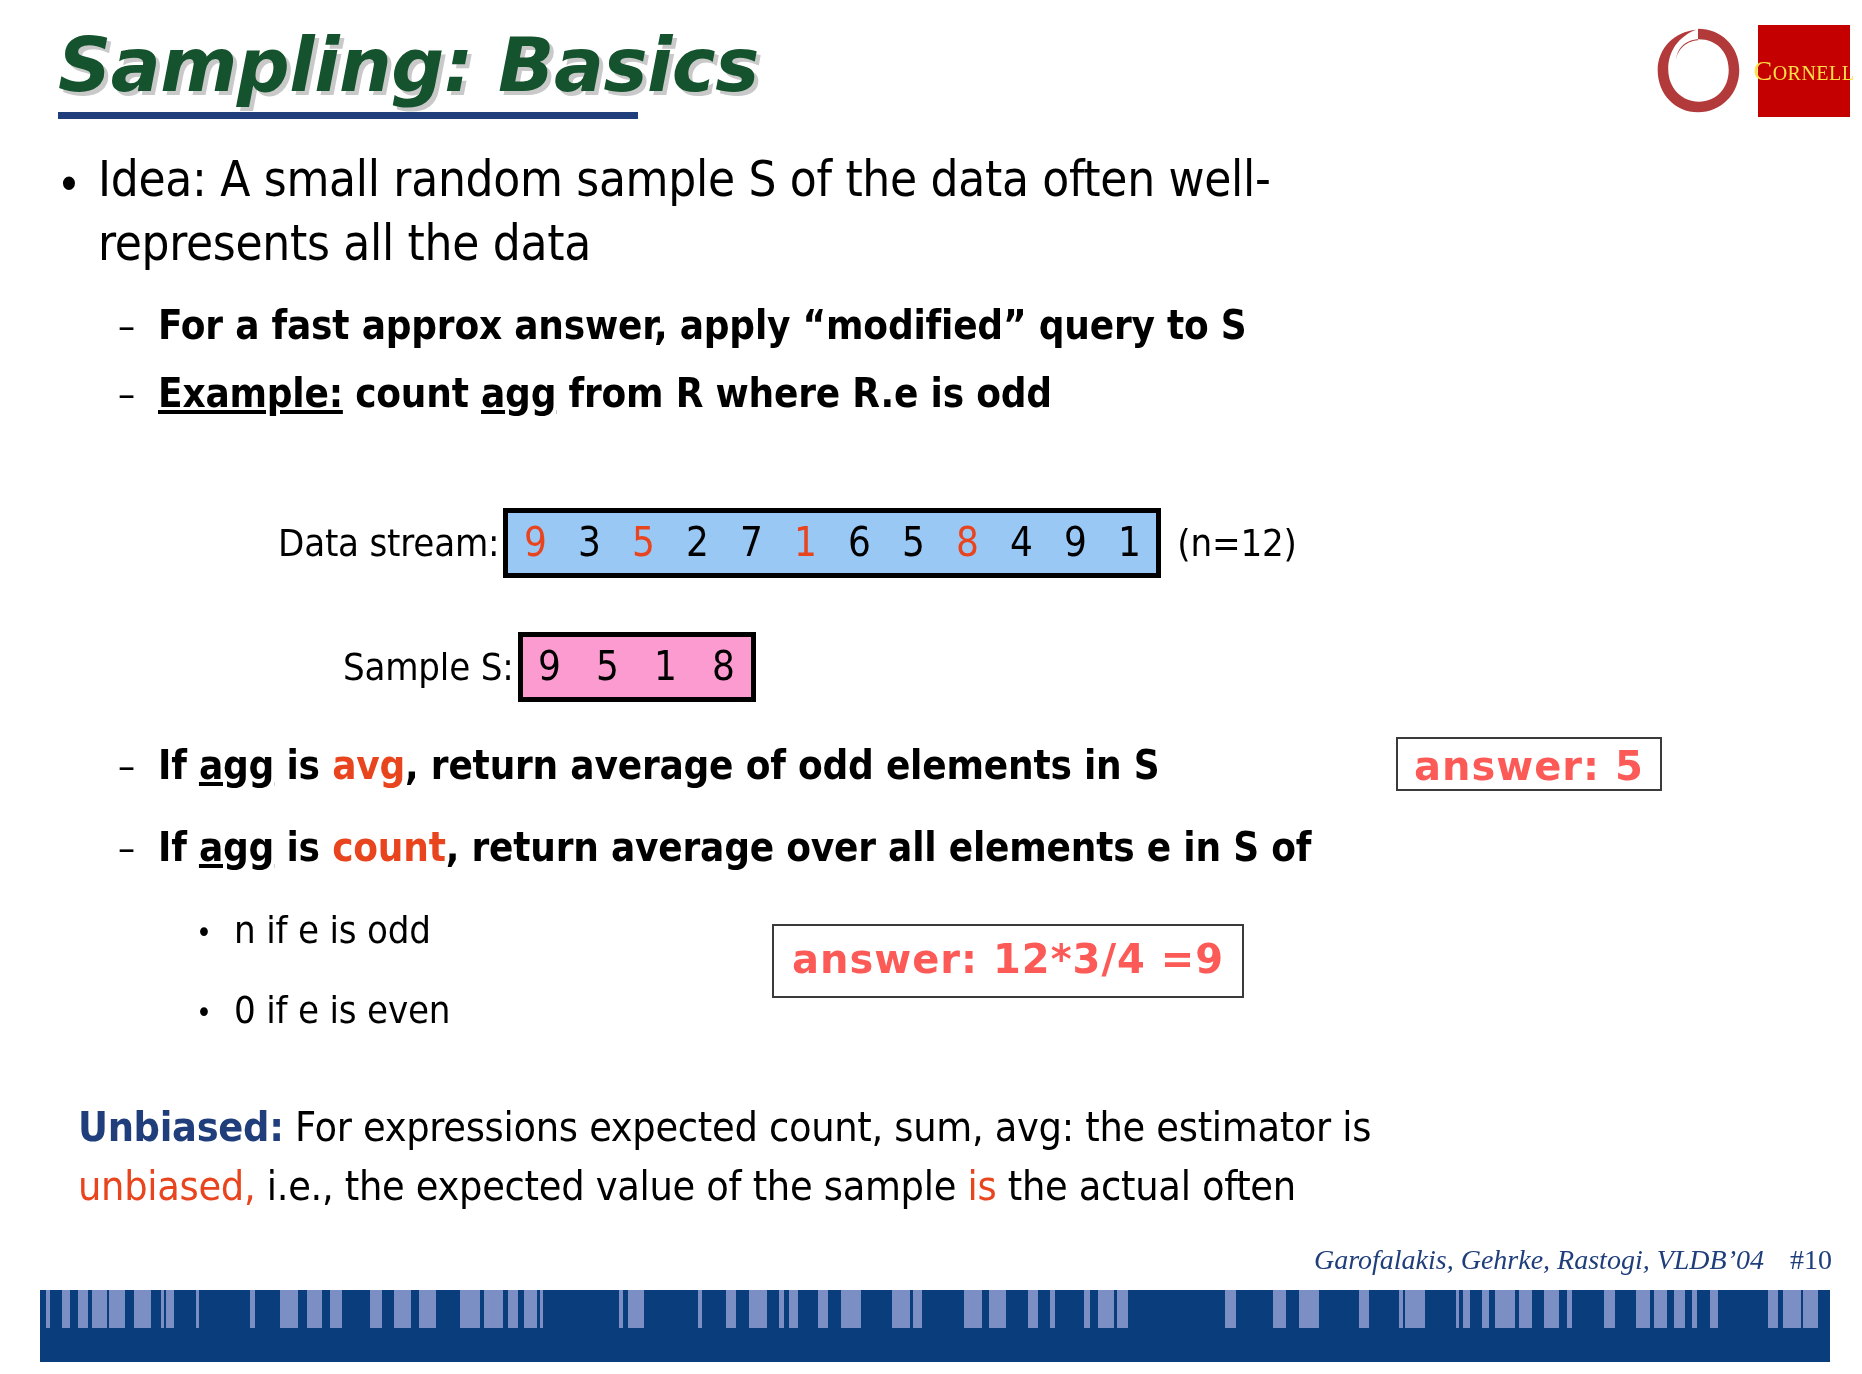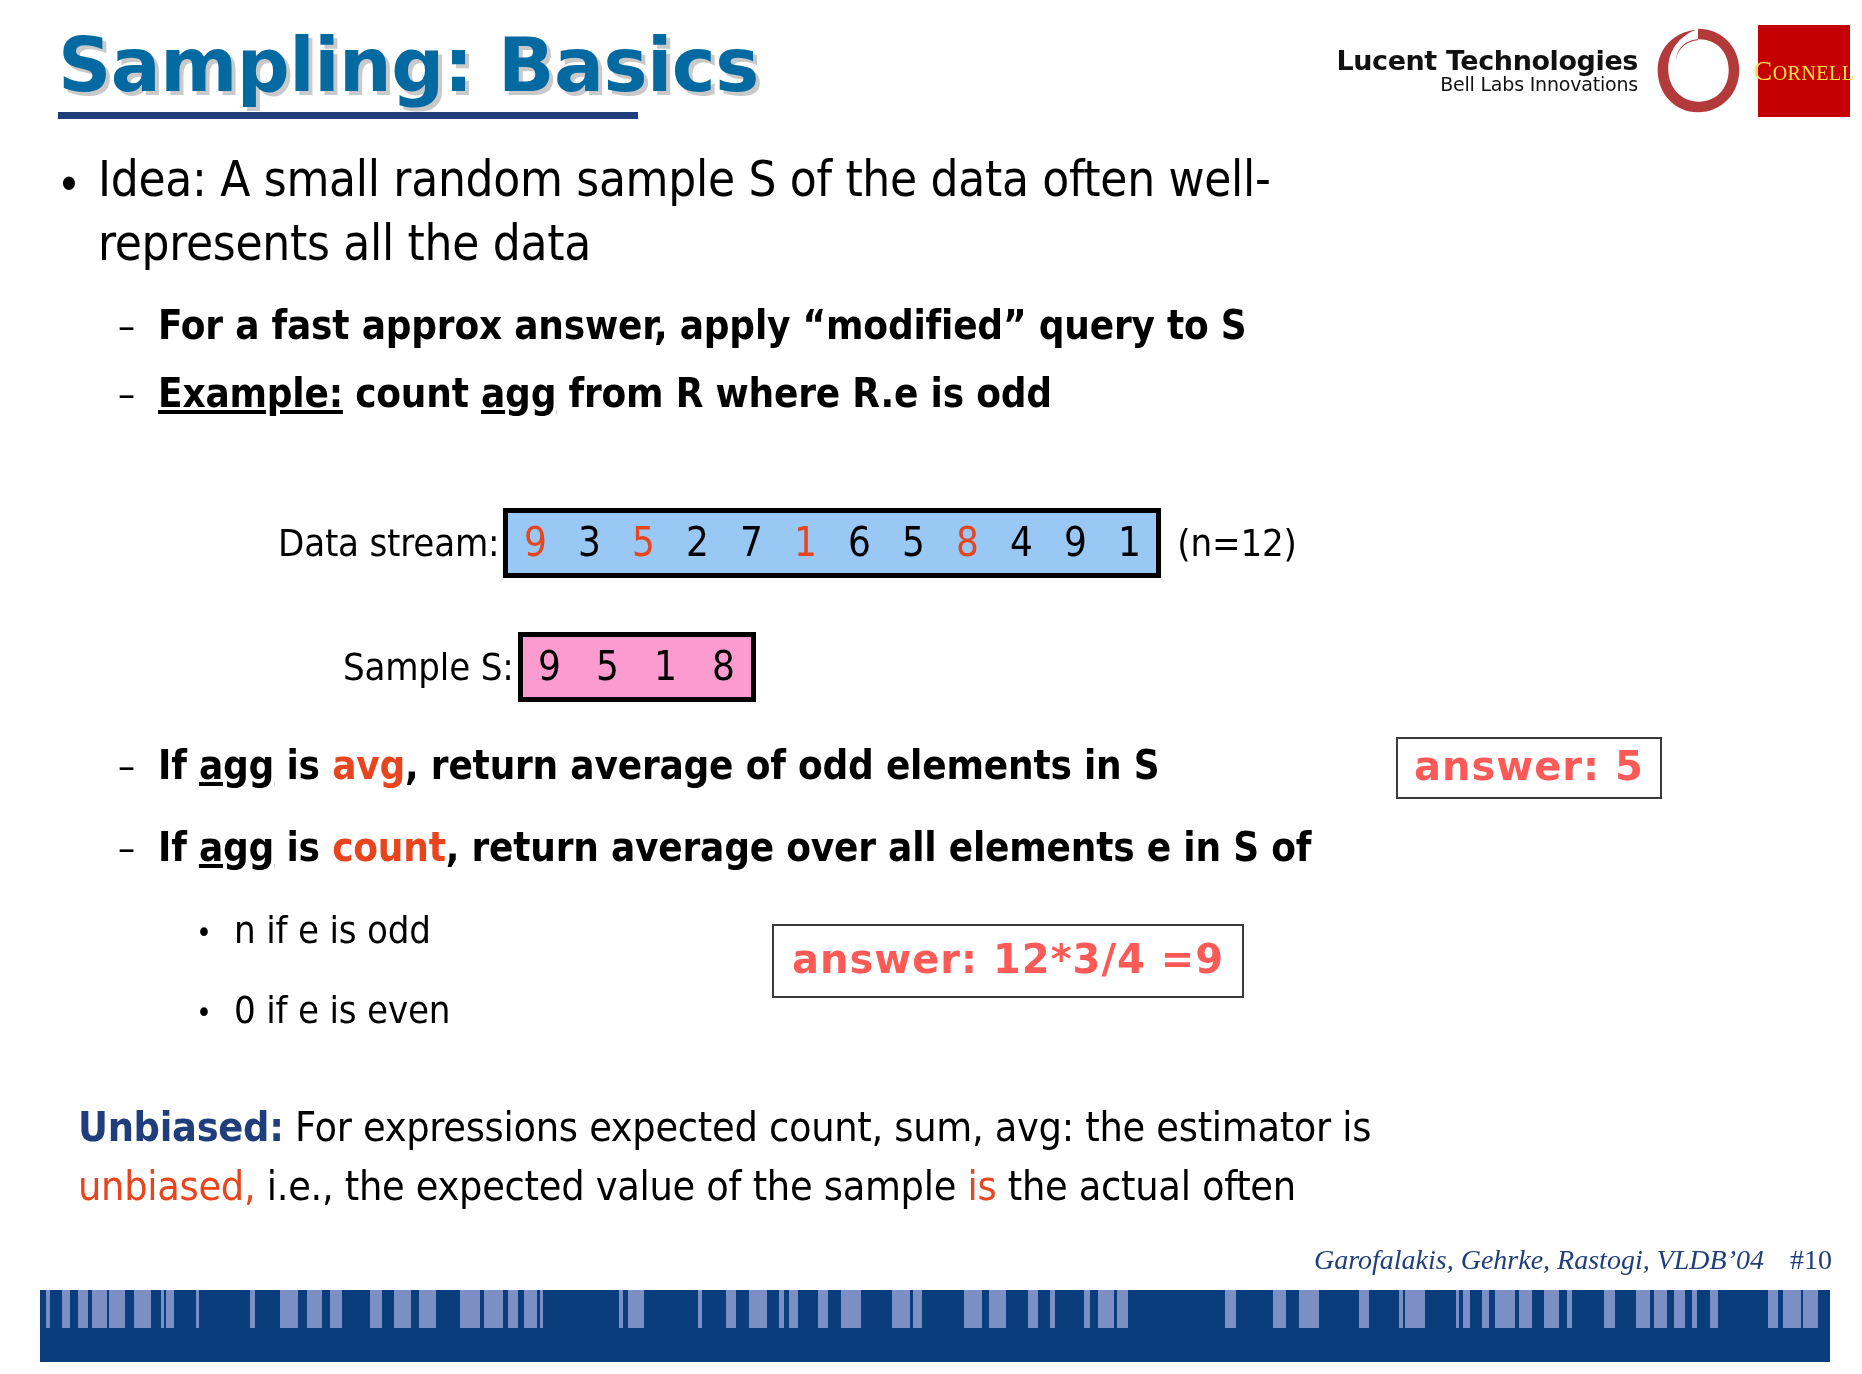--- a/index.html
+++ b/index.html
@@ -16,22 +16,23 @@
   }
 
   
   #slide-title {
     position: absolute;
     left: 58px;
     top: 22px;
     font-family: "DejaVu Sans", sans-serif;
     font-size: 74px;
     font-weight: 700;
+    font-style: italic;
     letter-spacing: -0.5px;
-    color: #0369a1;
+    color: #14532d;
     text-shadow: 4px 4px 0 #c9c9c9;
     white-space: nowrap;
   }
   #title-underline {
     position: absolute;
     left: 58px;
     top: 112px;
     width: 580px;
     height: 7px;
     background: #1F3E7B;
@@ -228,21 +229,21 @@
     color: #FC5A57;
     font-family: "DejaVu Sans", sans-serif;
     font-weight: 700;
     white-space: nowrap;
     display: flex;
     align-items: center;
   }
   #answer-avg {
     left: 1396px;
     top: 737px;
-    padding: 4px 16px 8px 16px;
+    padding: 4px 16px 0 16px;
     font-size: 40px;
     letter-spacing: 1px;
   }
   #answer-count {
     left: 772px;
     top: 924px;
     padding: 10px 18px 14px 18px;
     font-size: 40px;
     letter-spacing: 1px;
   }
@@ -298,24 +299,20 @@
     background: #7B8FC4;
   }
 </style>
 </head>
 <body>
 
 <div id="slide-title">Sampling: Basics</div>
 <div id="title-underline"></div>
 
 <div id="logo-area">
-  <div class="lucent-text">
-    <div class="lucent-name">Lucent Technologies</div>
-    <div class="lucent-tag">Bell Labs Innovations</div>
-  </div>
   <svg class="lucent-ring" viewBox="0 0 100 100">
     <path d="M50 6 C74 6 93 24 93 49 C93 74 74 93 50 93 C26 93 8 74 8 49 C8 26 26 9 48 7
              C30 14 19 29 19 48 C19 68 33 82 51 82 C69 82 82 68 82 49 C82 30 69 17 51 17
              C37 17 27 27 27 41 C27 30 36 19 50 18 Z" fill="#B33A3A"></path>
     <path d="M62 10 C78 16 88 30 89 46 C87 30 77 18 62 13 Z" fill="#B33A3A"></path>
   </svg>
   <div class="cornell-box">
     <span class="cornell-word">Cornell</span>
   </div>
 </div>

